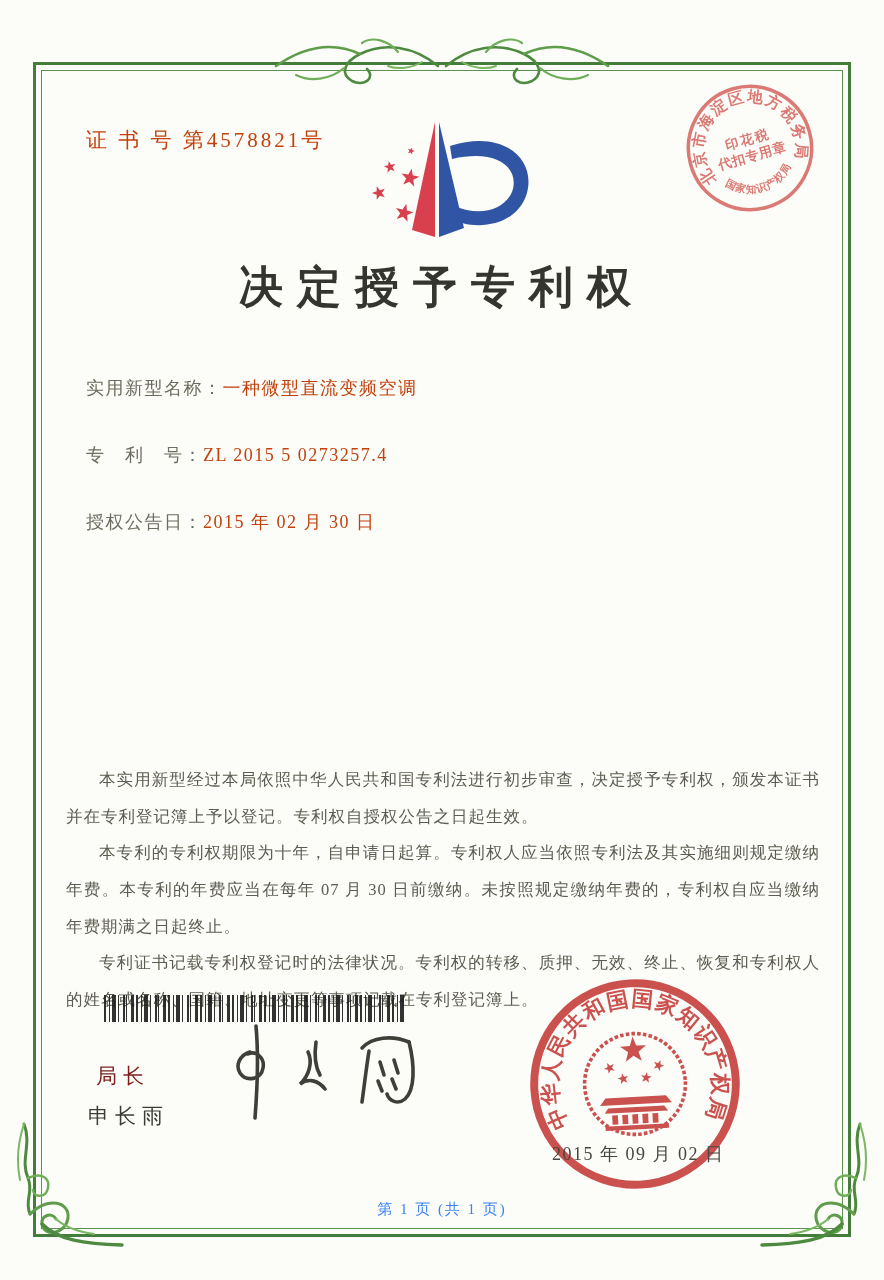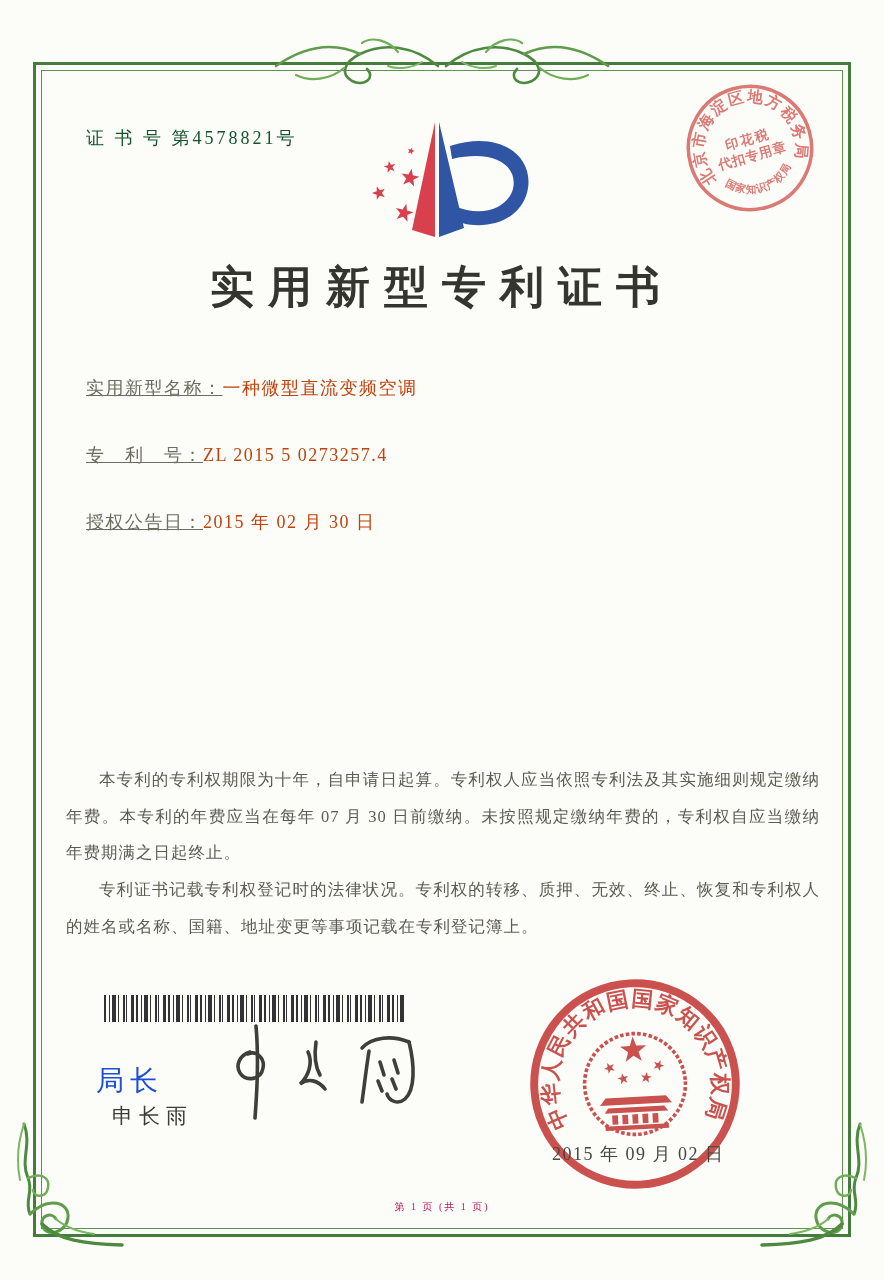--- a/index.html
+++ b/index.html
@@ -14,36 +14,36 @@
     border:3px solid #447c3c;box-sizing:border-box;
   }
   .frame-inner{
     position:absolute;left:5px;top:5px;right:5px;bottom:5px;
     border:1px solid #5d9150;
   }
   .flourish{position:absolute;pointer-events:none;}
   
   .cert-no{
     position:absolute;left:86px;top:126px;
-    font-size:18px;color:#14532d;letter-spacing:3px;
+    font-size:21px;color:#c2410c;letter-spacing:3px;
   }
   .logo{position:absolute;left:338px;top:116px;}
   .seal-tax{
     position:absolute;left:680px;top:78px;width:140px;height:140px;
     transform:rotate(-16deg);opacity:.78;
   }
   .title{
     position:absolute;left:0;top:258px;width:100%;
     text-align:center;font-size:44px;font-weight:bold;color:#35352f;
     letter-spacing:14px;margin:0;
   }
   
   .fields{position:absolute;left:86px;top:376px;width:720px;}
   .field-row{height:67px;font-size:18px;color:#6c6c60;letter-spacing:1.5px;}
-  .field-row .lbl{color:#6c6c60;text-decoration:underline;}
+  .field-row .lbl{color:#6c6c60;}
   .field-row .val{color:#c2410c;}
   
   .body-text{
     position:absolute;left:66px;top:762px;width:754px;
     font-size:16.5px;line-height:2.22;color:#5c5c52;
     text-align:justify;letter-spacing:1px;
   }
   .body-text p{margin:0;text-indent:2em;}
   
   .barcode{
@@ -52,36 +52,36 @@
       #1c1c1c 0 2px,transparent 2px 5px,
       #1c1c1c 5px 6px,transparent 6px 8px,
       #1c1c1c 8px 12px,transparent 12px 14px,
       #1c1c1c 14px 15px,transparent 15px 19px,
       #1c1c1c 19px 21px,transparent 21px 22px,
       #1c1c1c 22px 23px,transparent 23px 27px,
       #1c1c1c 27px 30px,transparent 30px 32px);
     opacity:.9;
   }
   
-  .sig-title{position:absolute;left:96px;top:1062px;font-size:28px;color:#1d4ed8;letter-spacing:6px;}
-  .sig-name{position:absolute;left:112px;top:1102px;font-size:21px;color:#3c3c36;letter-spacing:6px;}
+  .sig-title{position:absolute;left:96px;top:1062px;font-size:21px;color:#7f1d1d;letter-spacing:6px;}
+  .sig-name{position:absolute;left:88px;top:1102px;font-size:21px;color:#3c3c36;letter-spacing:6px;}
   .sig-script{position:absolute;left:212px;top:1018px;}
   
   .seal-main{
     position:absolute;left:527px;top:976px;width:216px;height:216px;
     transform:rotate(-3deg);opacity:.88;
   }
   .seal-date{
     position:absolute;left:552px;top:1142px;width:240px;
     font-size:18px;color:#47473f;letter-spacing:1.5px;z-index:5;
   }
   
   .footer{
     position:absolute;left:0;top:1200px;width:100%;text-align:center;
-    font-size:10px;color:#be185d;letter-spacing:2px;
+    font-size:15px;color:#3b82f6;letter-spacing:2px;
   }
 </style>
 </head>
 <body>
 
 <div class="page">
 
   <svg width="0" height="0" style="position:absolute" aria-hidden="true">
     <defs>
       <path id="star" d="M0,-10 L2.35,-3.24 L9.51,-3.09 L3.8,1.24 L5.88,8.09 L0,4 L-5.88,8.09 L-3.8,1.24 L-9.51,-3.09 L-2.35,-3.24 Z"></path>
@@ -148,35 +148,36 @@
     <path d="M112,30 C168,12 200,46 188,80 C177,110 138,116 110,102 L116,90 C142,101 166,94 174,76 C182,54 162,32 114,43 Z" fill="#2f55a4"></path>
     <g fill="#d8404d">
       <use href="#star" transform="translate(73,35) scale(0.38) rotate(18)"></use>
       <use href="#star" transform="translate(52,51) scale(0.62) rotate(-12)"></use>
       <use href="#star" transform="translate(72,62) scale(0.95) rotate(10)"></use>
       <use href="#star" transform="translate(41,77) scale(0.72) rotate(-18)"></use>
       <use href="#star" transform="translate(66,97) scale(0.95) rotate(14)"></use>
     </g>
   </svg>
 
-  <h1 class="title">实用新型专利证书</h1>
+  <h1 class="title">决定授予专利权</h1>
 
   <div class="fields">
     <div class="field-row">
       <span class="lbl">实用新型名称：</span><span class="val">一种微型直流变频空调</span>
     </div>
     <div class="field-row">
       <span class="lbl">专　利　号：</span><span class="val">ZL 2015 5 0273257.4</span>
     </div>
     <div class="field-row">
       <span class="lbl">授权公告日：</span><span class="val">2015 年 02 月 30 日</span>
     </div>
   </div>
 
   <div class="body-text">
+    <p>本实用新型经过本局依照中华人民共和国专利法进行初步审查，决定授予专利权，颁发本证书并在专利登记簿上予以登记。专利权自授权公告之日起生效。</p>
     <p>本专利的专利权期限为十年，自申请日起算。专利权人应当依照专利法及其实施细则规定缴纳年费。本专利的年费应当在每年 07 月 30 日前缴纳。未按照规定缴纳年费的，专利权自应当缴纳年费期满之日起终止。</p>
     <p>专利证书记载专利权登记时的法律状况。专利权的转移、质押、无效、终止、恢复和专利权人的姓名或名称、国籍、地址变更等事项记载在专利登记簿上。</p>
   </div>
 
   <div class="barcode"></div>
 
   <div class="sig-title">局长</div>
   <div class="sig-name">申长雨</div>
   <svg class="sig-script" width="260" height="110" viewBox="0 0 260 110">
     <g fill="none" stroke="#26261f" stroke-width="3.6" stroke-linecap="round" opacity="0.88">

